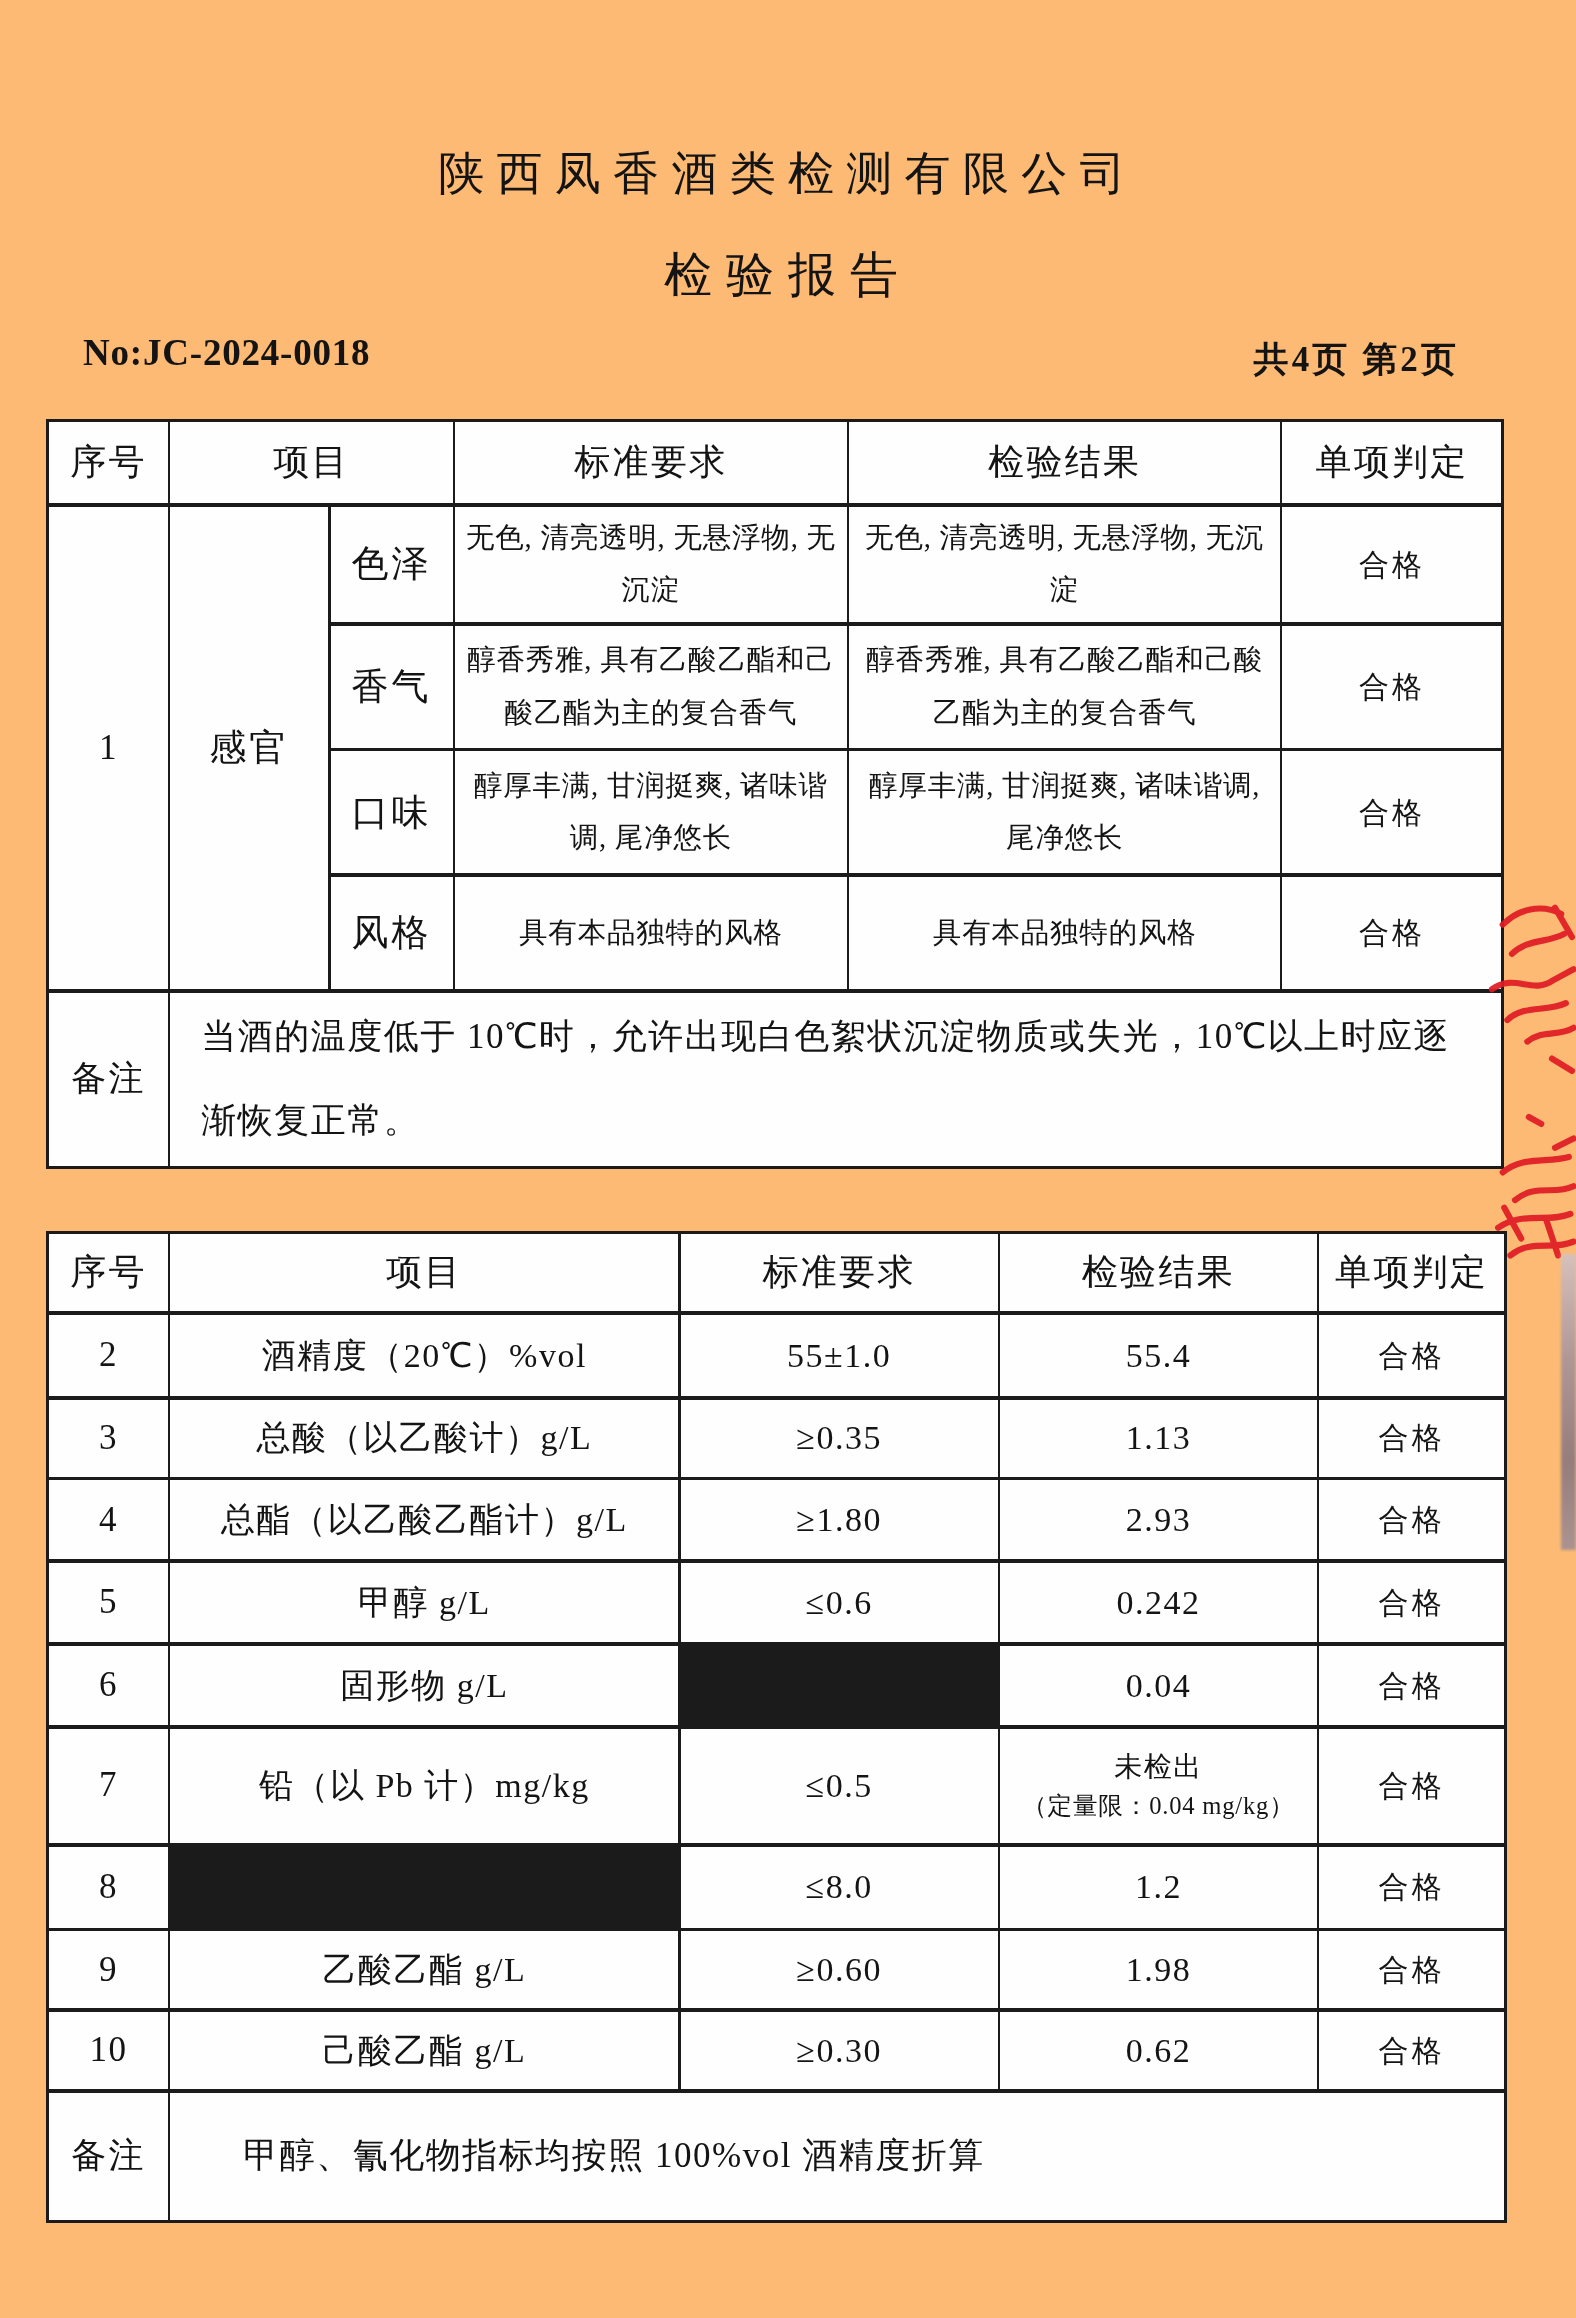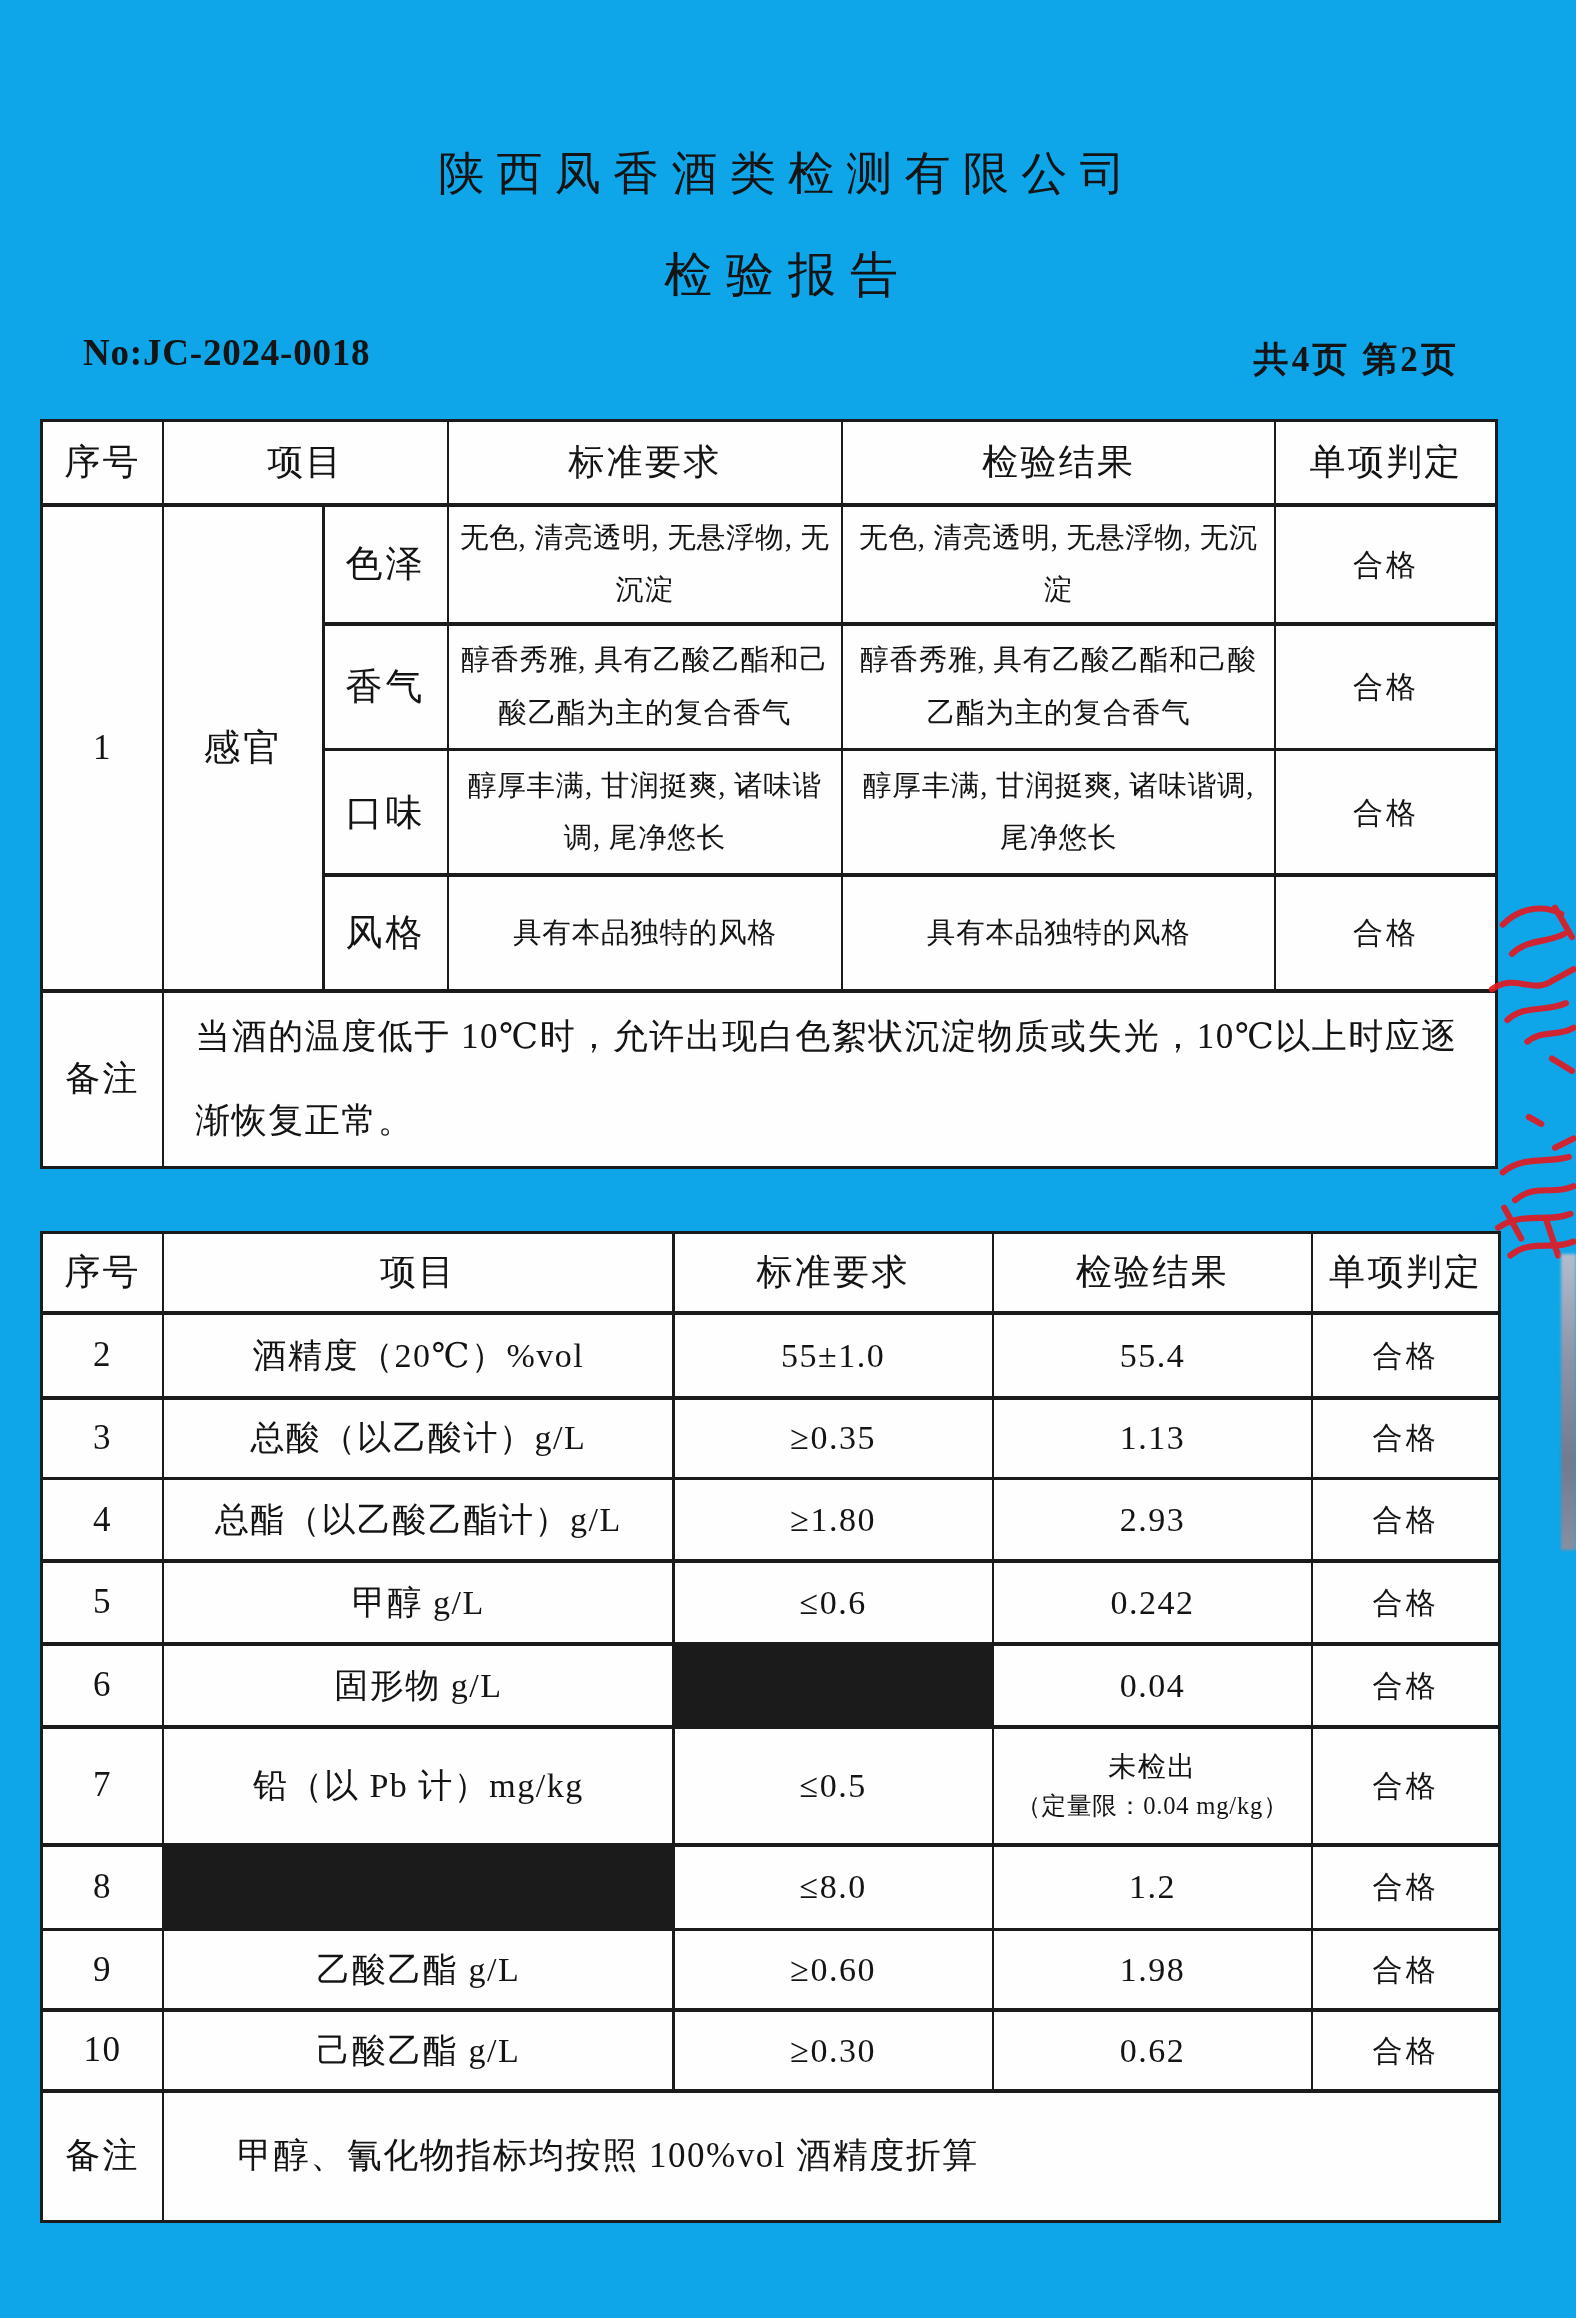--- a/index.html
+++ b/index.html
@@ -3,46 +3,46 @@
 <meta charset="utf-8">
 <style>
   html,body{margin:0;padding:0;}
   body{
     width:1576px;height:2319px;
     background:#ffffff;
     font-family:"Liberation Serif","DejaVu Serif",serif;
     color:#141414;
     -webkit-font-smoothing:antialiased;
   }
-  .page{position:relative;width:1576px;height:2319px;overflow:hidden;background:#0ea5e9;}
+  .page{position:relative;width:1576px;height:2319px;overflow:hidden;background:#fdba74;}
 
   .company-title{
     position:absolute;top:143px;left:0;width:100%;
     text-align:center;font-size:46px;letter-spacing:12.3px;font-weight:500;
   }
   .report-title{
     position:absolute;top:243px;left:0;width:100%;
     text-align:center;font-size:48px;letter-spacing:14px;font-weight:500;
   }
   .report-no{
     position:absolute;top:331px;left:83px;
     font-size:37px;font-weight:bold;letter-spacing:0.8px;
   }
   .page-info{
     position:absolute;top:336px;right:117px;
     font-size:35px;font-weight:bold;letter-spacing:3.1px;
   }
 
   
   .tbl{
-    position:absolute;left:40px;
+    position:absolute;left:46px;
     display:grid;
     background:#1b1b1b;
     border:3.1px solid #1b1b1b;
-    column-gap:2.3px;row-gap:3.8px;
+    column-gap:2.3px;row-gap:3.8px;font-family:Liberation Serif, serif;
   }
   .tbl1{
     top:419px;
     grid-template-columns:119px 158px 122px 392px 431px 219px;
     grid-template-rows:81px 115px 122px 122px 112px 173px;
   }
   .tbl2{
     top:1231px;
     grid-template-columns:119px 508px 317px 317px 185px;
     grid-template-rows:77px 81px 77px 79px 79px 79px 114px 81px 77px 77px 127px;

